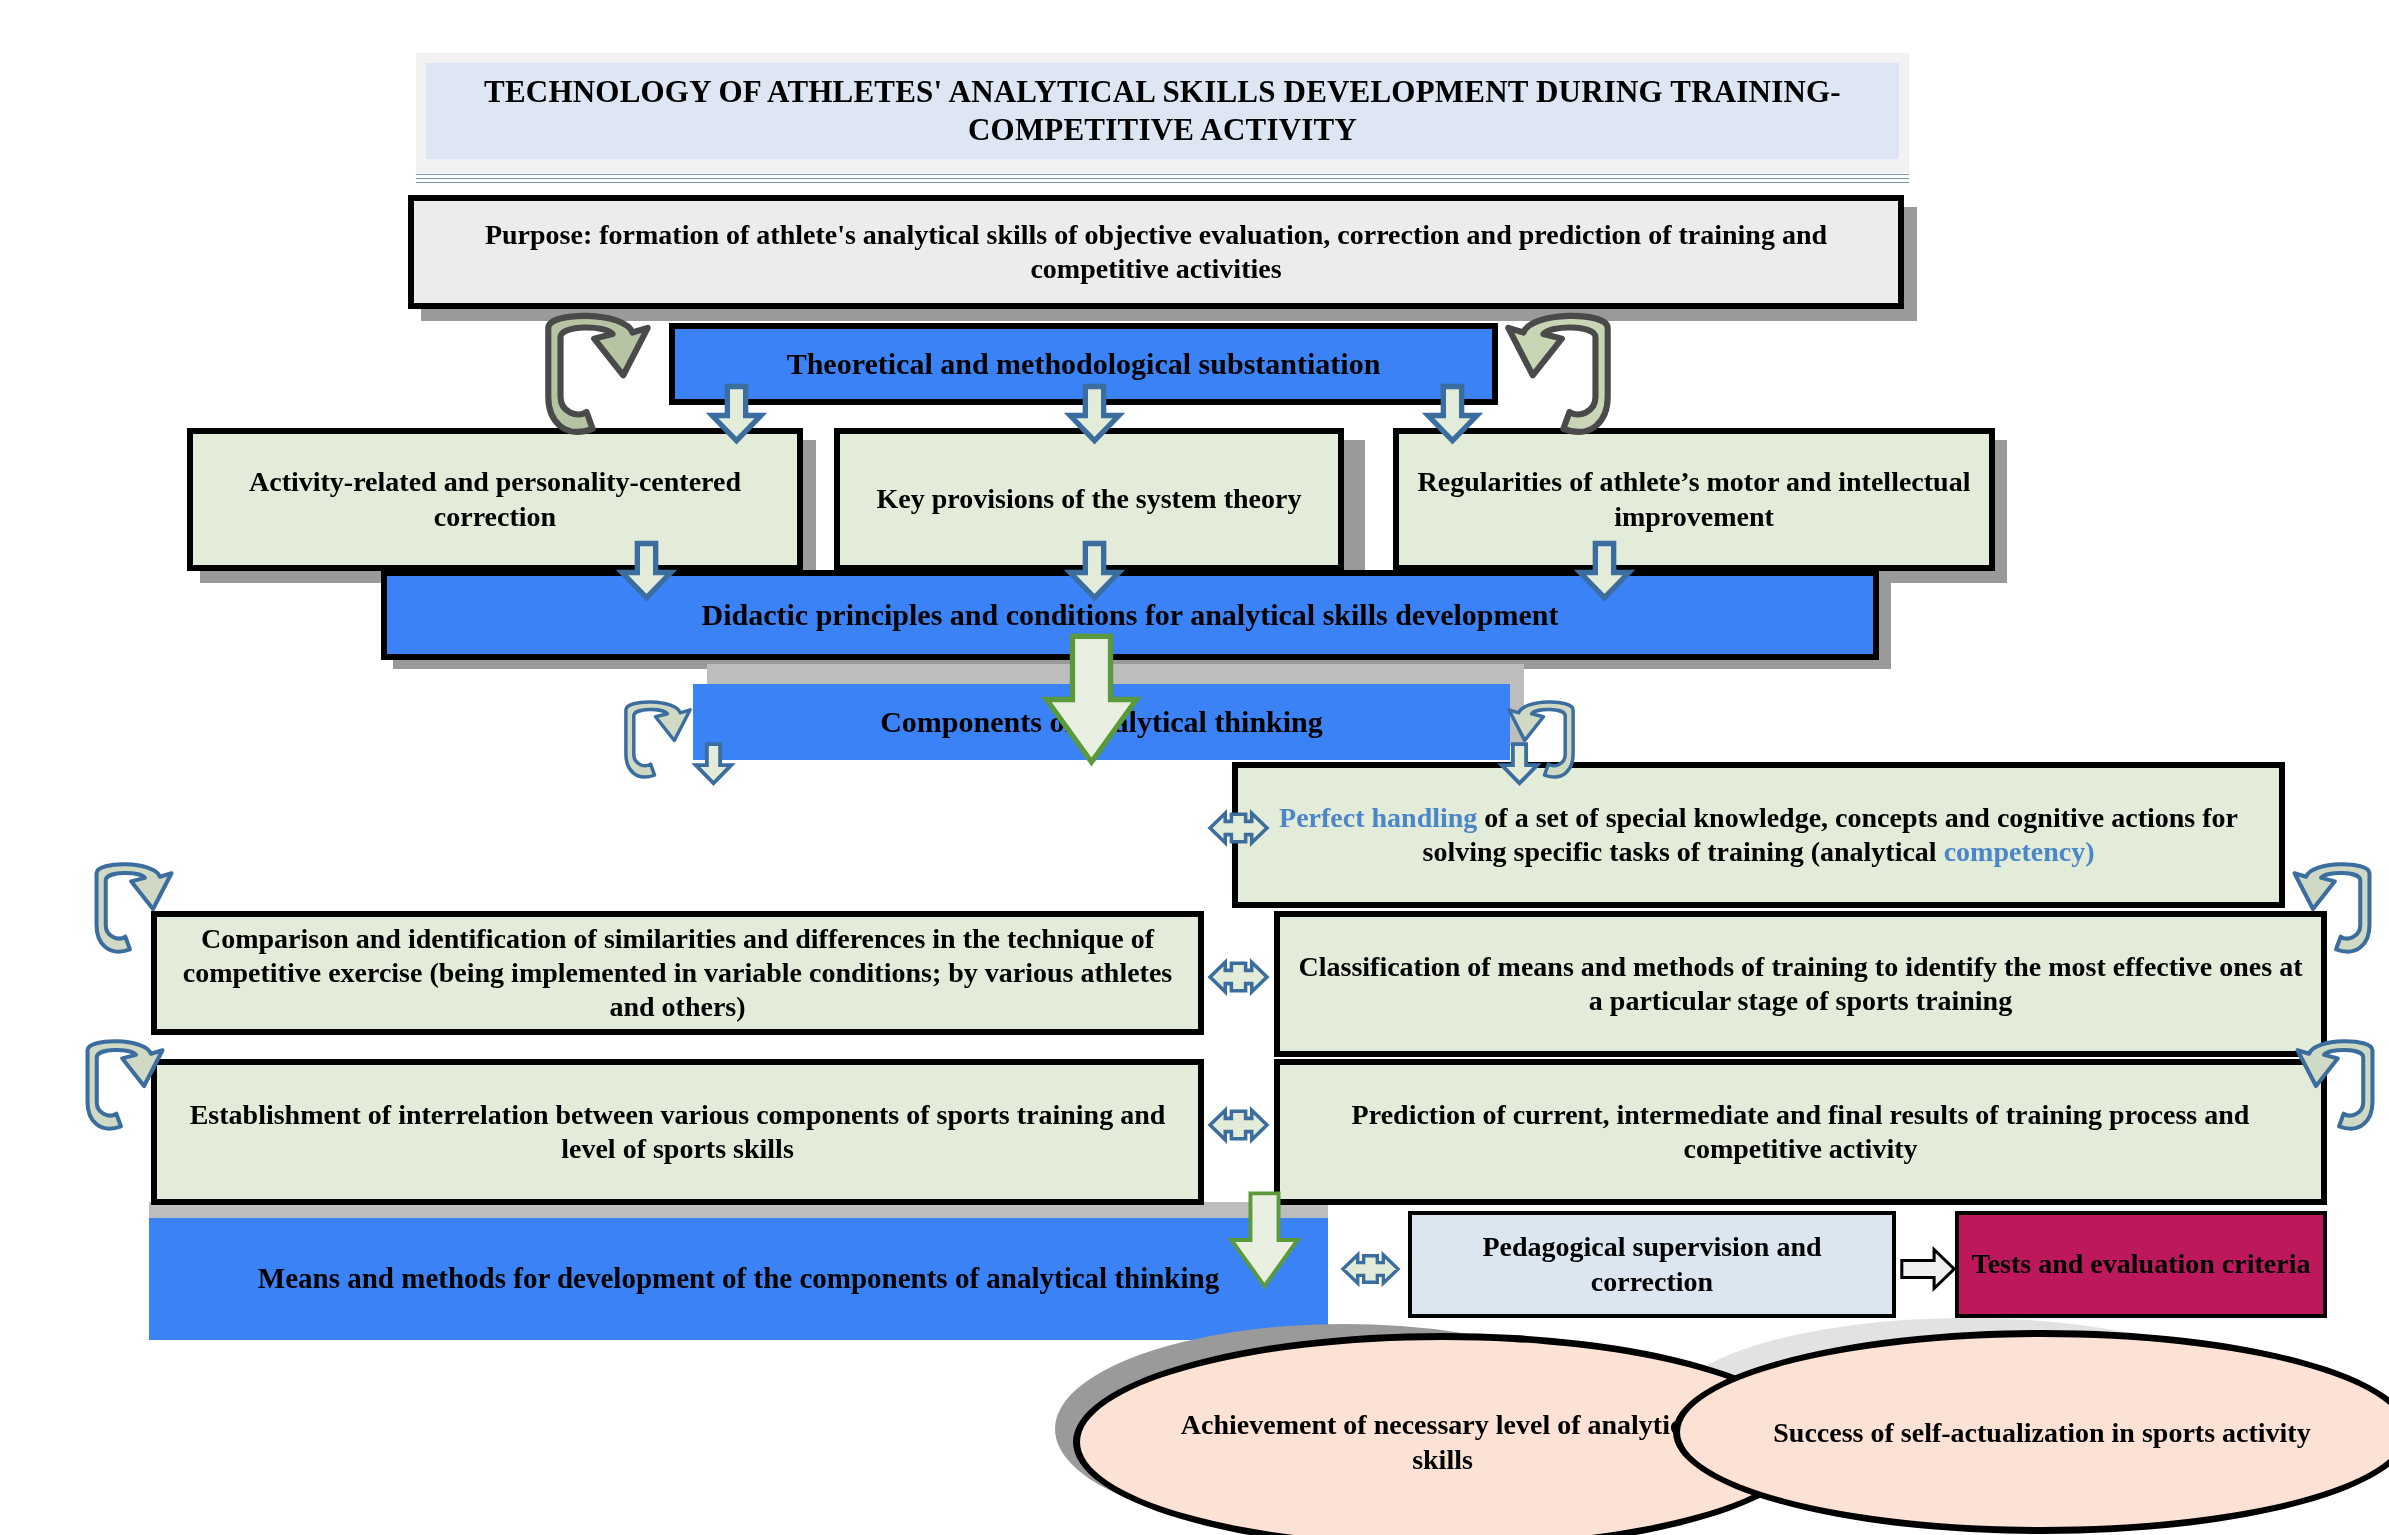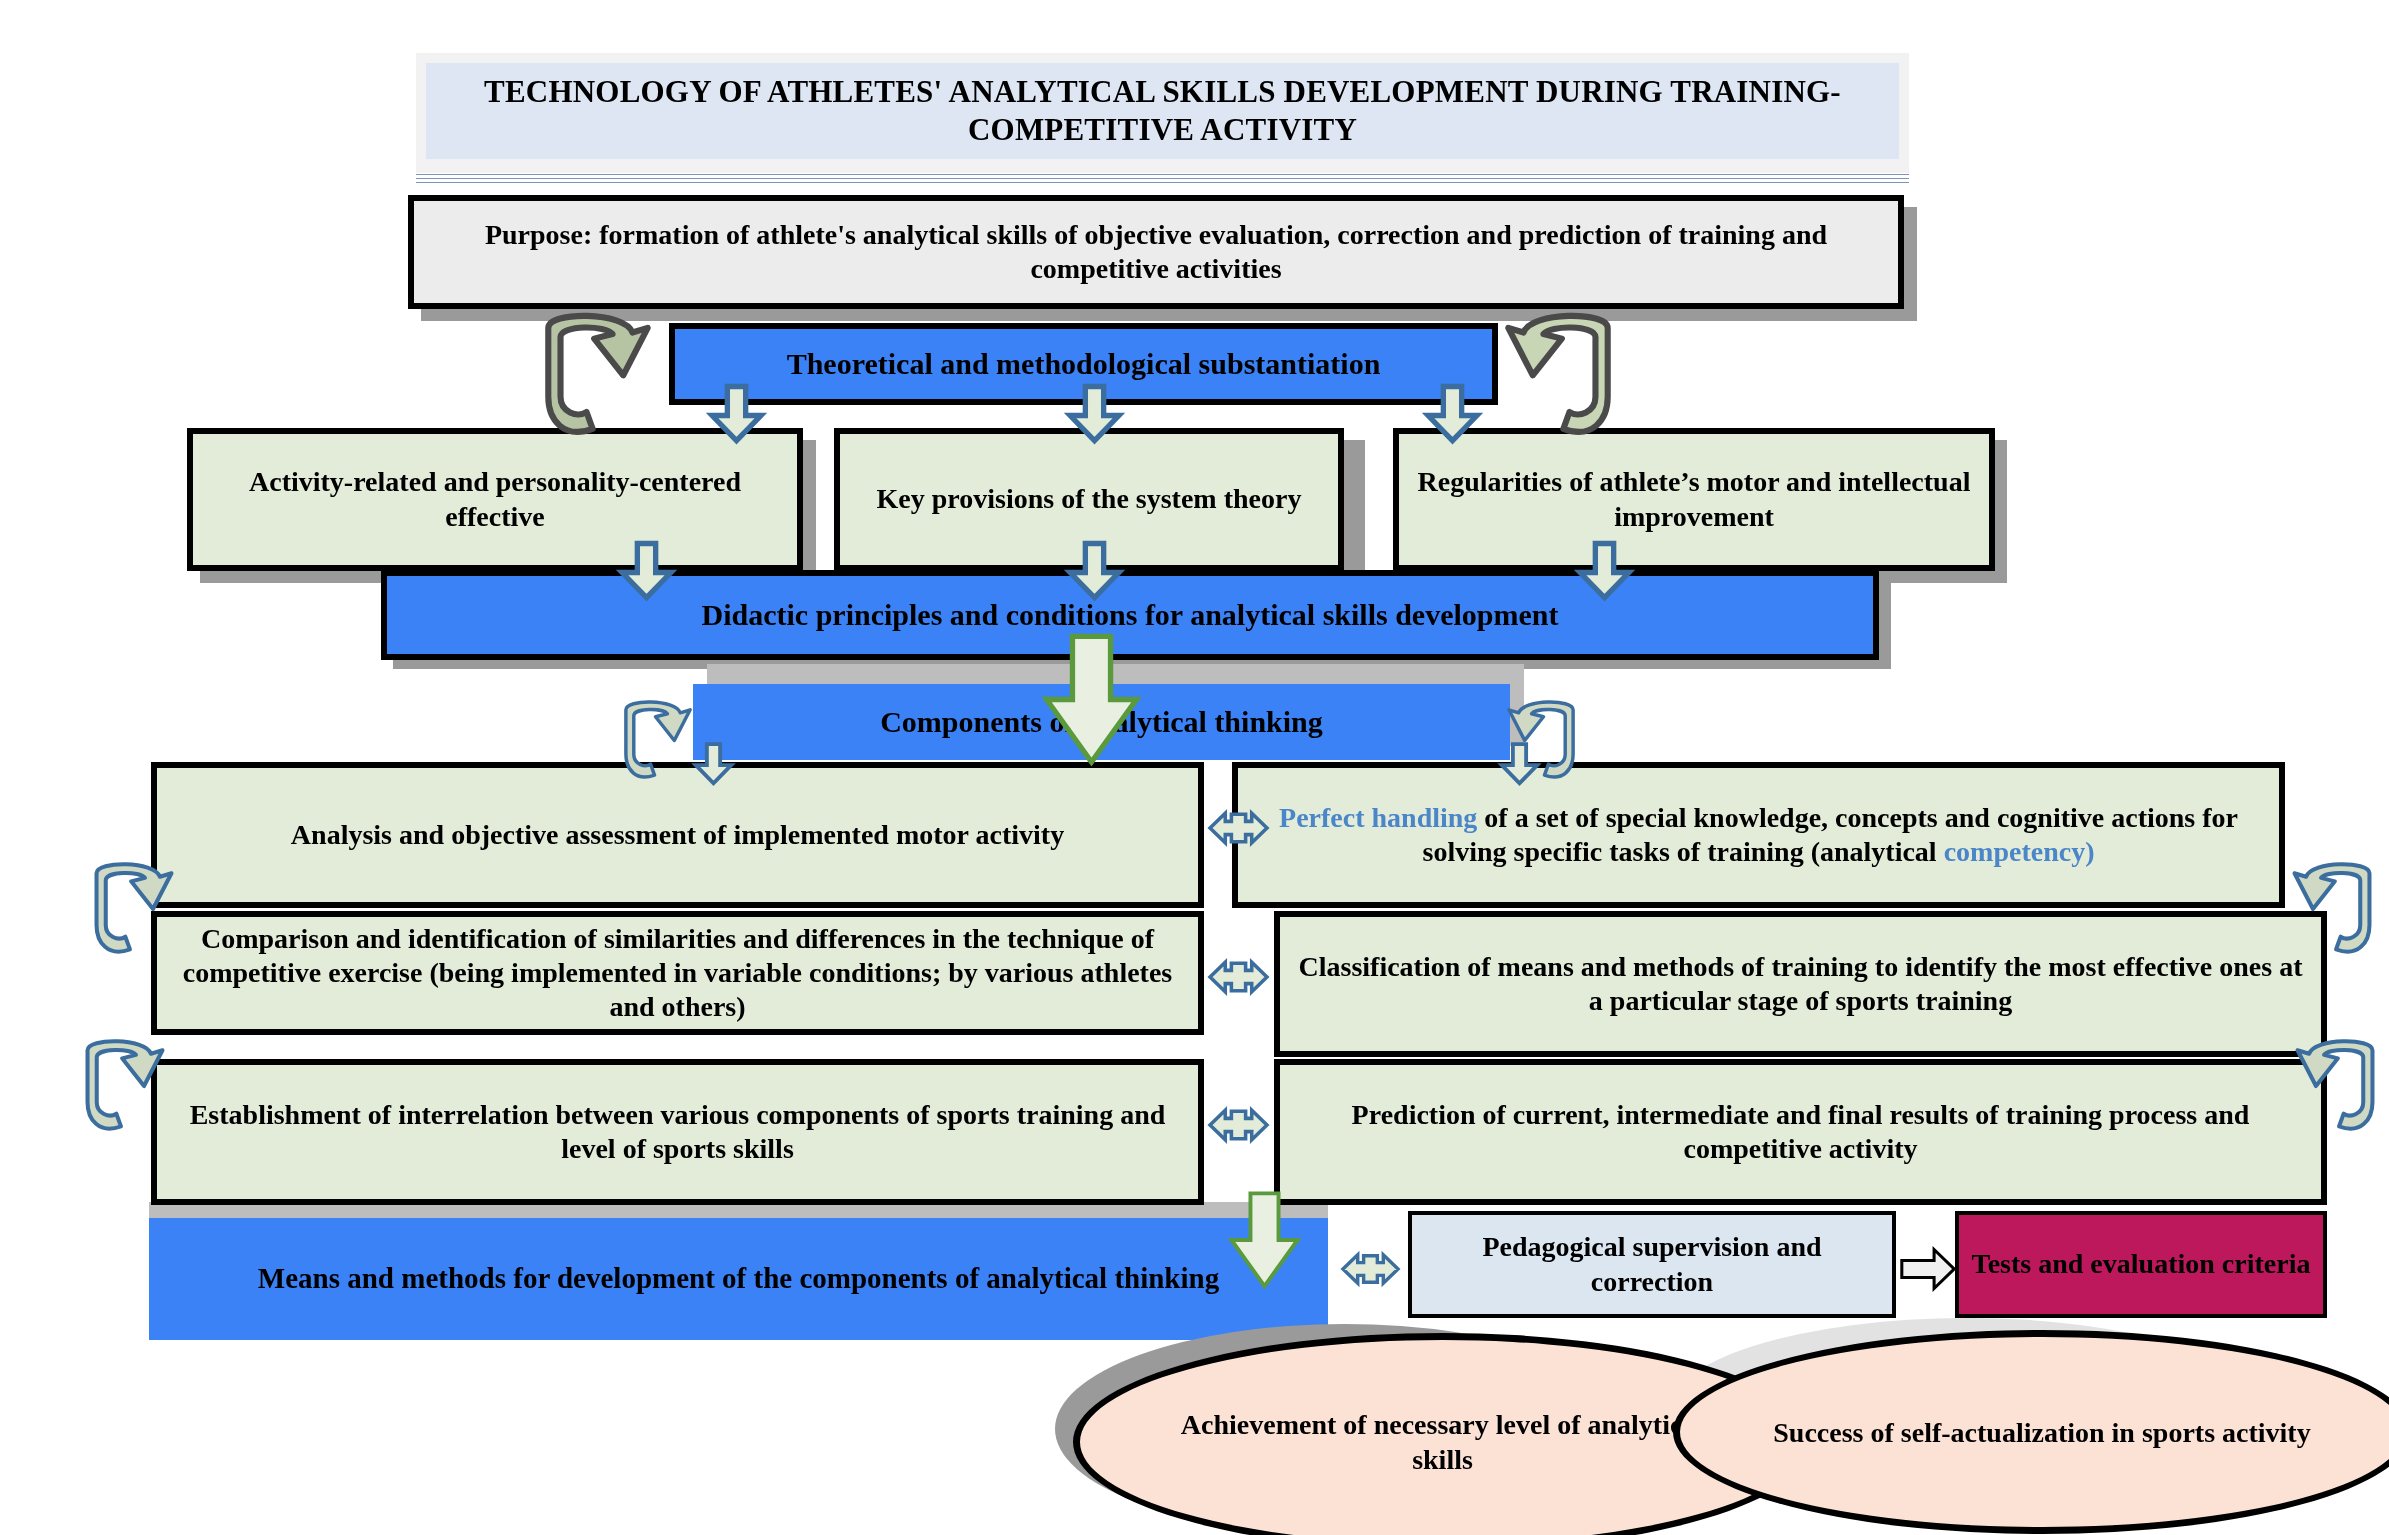--- a/index.html
+++ b/index.html
@@ -85,21 +85,21 @@
   </svg>
   <svg class="arr" style="left:1067px;top:385px;" width="55" height="58" viewBox="0 0 72 76">
     <path class="awn" d="M24,2 L48,2 L48,40 L68,40 L36,73 L4,40 L24,40 Z"></path>
   </svg>
   <svg class="arr" style="left:1425px;top:385px;" width="55" height="58" viewBox="0 0 72 76">
     <path class="awn" d="M24,2 L48,2 L48,40 L68,40 L36,73 L4,40 L24,40 Z"></path>
   </svg>
 
   <div class="shadow" style="left:200px;top:440px;width:616px;height:143px;"></div>
   <div class="box blk green" style="left:187px;top:428px;width:616px;height:143px;font-size:28px;padding:0 13.7px;">
-    <span>Activity-related and personality-centered effective</span>
+    <span>Activity-related and personality-centered correction</span>
   </div>
 
   <div class="shadow" style="left:855px;top:440px;width:510px;height:143px;"></div>
   <div class="box blk green" style="left:834px;top:428px;width:510px;height:143px;font-size:28px;padding:0 13.7px;">
     <span>Key provisions of the system theory</span>
   </div>
 
   <div class="shadow" style="left:1405px;top:440px;width:602px;height:143px;"></div>
   <div class="box blk green" style="left:1393px;top:428px;width:602px;height:143px;font-size:28px;padding:0 13.7px;">
     <span>Regularities of athlete’s motor and intellectual improvement</span>
@@ -138,23 +138,20 @@
     </g>
   </svg>
 
   <svg class="arr" style="left:686px;top:743px;" width="55" height="42" viewBox="0 0 72 76">
     <path class="awn" d="M24,2 L48,2 L48,40 L68,40 L36,73 L4,40 L24,40 Z"></path>
   </svg>
   <svg class="arr" style="left:1492px;top:743px;" width="55" height="42" viewBox="0 0 72 76">
     <path class="awn" d="M24,2 L48,2 L48,40 L68,40 L36,73 L4,40 L24,40 Z"></path>
   </svg>
 
-  <div class="box blk green clip" style="left:151px;top:762px;width:1053px;height:146px;font-size:28px;padding:0 15.2px;">
-    <span>Analysis and objective assessment of implemented motor activity</span>
-  </div>
   <div class="box blk green clip" style="left:151px;top:911px;width:1053px;height:124px;font-size:28px;padding:0 15.2px;">
     <span>Comparison and identification of similarities and differences in the technique of competitive exercise (being implemented in variable conditions; by various athletes and others)</span>
   </div>
   <div class="box blk green clip" style="left:151px;top:1059px;width:1053px;height:146px;font-size:28px;padding:0 15.2px;">
     <span>Establishment of interrelation between various components of sports training and level of sports skills</span>
   </div>
 
   <div class="box blk green clip" style="left:1232px;top:762px;width:1053px;height:146px;font-size:28px;padding:0 15.2px;">
     <span><span class="bluetxt">Perfect handling</span><span> of a set of special knowledge, concepts and cognitive actions for solving specific tasks of training (analytical </span><span class="bluetxt">competency)</span></span>
   </div>

